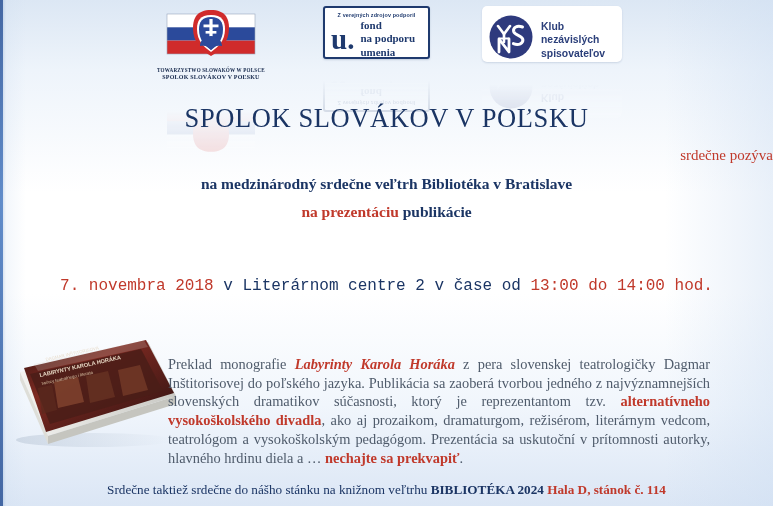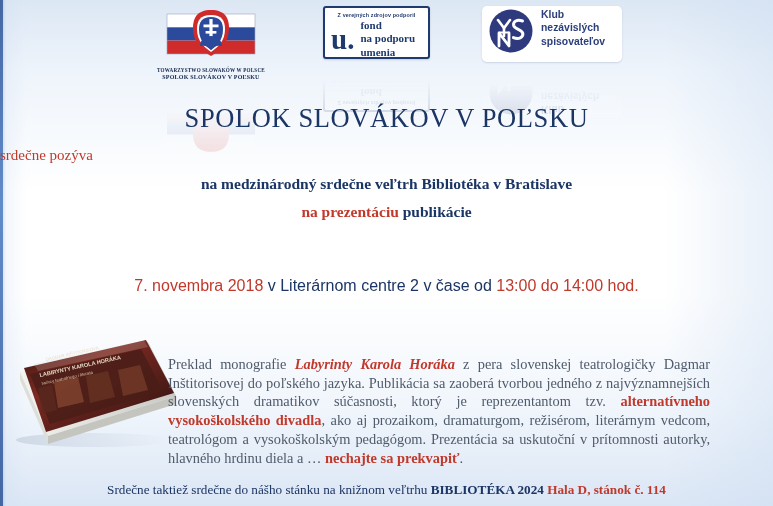--- a/index.html
+++ b/index.html
@@ -60,58 +60,58 @@
     white-space:nowrap;text-align:center;}
   .l2 .row{display:flex;align-items:center;gap:6px;margin-top:1px;}
   .l2 .u{font-size:29px;line-height:.92;font-weight:700;color:#1f3a6e;
     font-family:"Liberation Serif",serif;}
   .l2 .ln{font-size:11px;line-height:1.22;color:#1f3a6e;font-weight:700;
     font-family:"Liberation Serif",serif;white-space:nowrap;}
 
   
   .l3{
     width:140px;height:56px;background:#fff;border-radius:5px;
-    display:flex;align-items:flex-start;gap:7px;padding:2px 6px;
+    display:flex;align-items:flex-end;gap:7px;padding:2px 6px;
     box-sizing:border-box;box-shadow:0 1px 2px rgba(30,60,110,.16);
   }
   .l3 .mark{width:46px;height:46px;flex:0 0 46px;}
   .l3 .txt{font-family:"Liberation Sans",sans-serif;color:#2b3f7a;
     font-size:10.4px;font-weight:600;line-height:1.28;white-space:nowrap;}
 
   
   .nv{color:#1b3564;}
   .rd{color:#c0392b;}
 
   .h-main{
     position:absolute;left:0;right:0;top:103px;text-align:center;
     font-size:26.5px;letter-spacing:.6px;color:#1b3564;
     font-family:"Liberation Serif",serif;
   }
   .h-sub1{
-    position:absolute;left:0;right:0;top:147px;text-align:left;
+    position:absolute;left:0;right:0;top:147px;text-align:right;
     font-size:15px;color:#c0392b;font-family:"Liberation Serif",serif;
   }
   .h-sub2{
     position:absolute;left:0;right:0;top:175px;text-align:center;
     font-size:15.5px;color:#1b3564;font-weight:700;
     font-family:"Liberation Serif",serif;
   }
   .h-sub3{
     position:absolute;left:0;right:0;top:203px;text-align:center;
     font-size:15.5px;font-weight:700;font-family:"Liberation Serif",serif;
     color:#1b3564;
   }
   .h-title{
     position:absolute;left:0;right:0;top:235px;text-align:center;
     font-size:19.5px;color:#1b3564;font-family:"Liberation Serif",serif;
     letter-spacing:.2px;
   }
   .h-date{
     position:absolute;left:0;right:0;top:277px;text-align:center;
-    font-size:16px;font-family:Liberation Sans, sans-serif;color:#1b3564;
+    font-size:16px;font-family:Liberation Mono, monospace;color:#1b3564;
   }
 
   
   .para{
     position:absolute;left:168px;top:320px;width:542px;
     text-align:justify;font-size:14.4px;line-height:1.30;
     color:#4f5b6b;font-family:"Liberation Serif",serif;
     text-justify:inter-word;
     margin-top:35px;
   }

